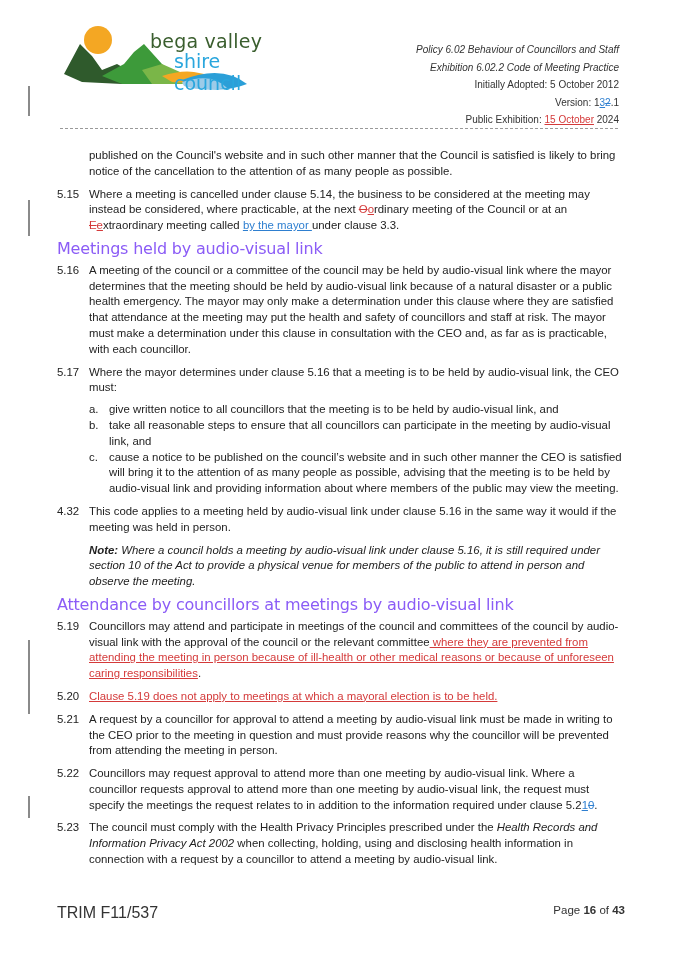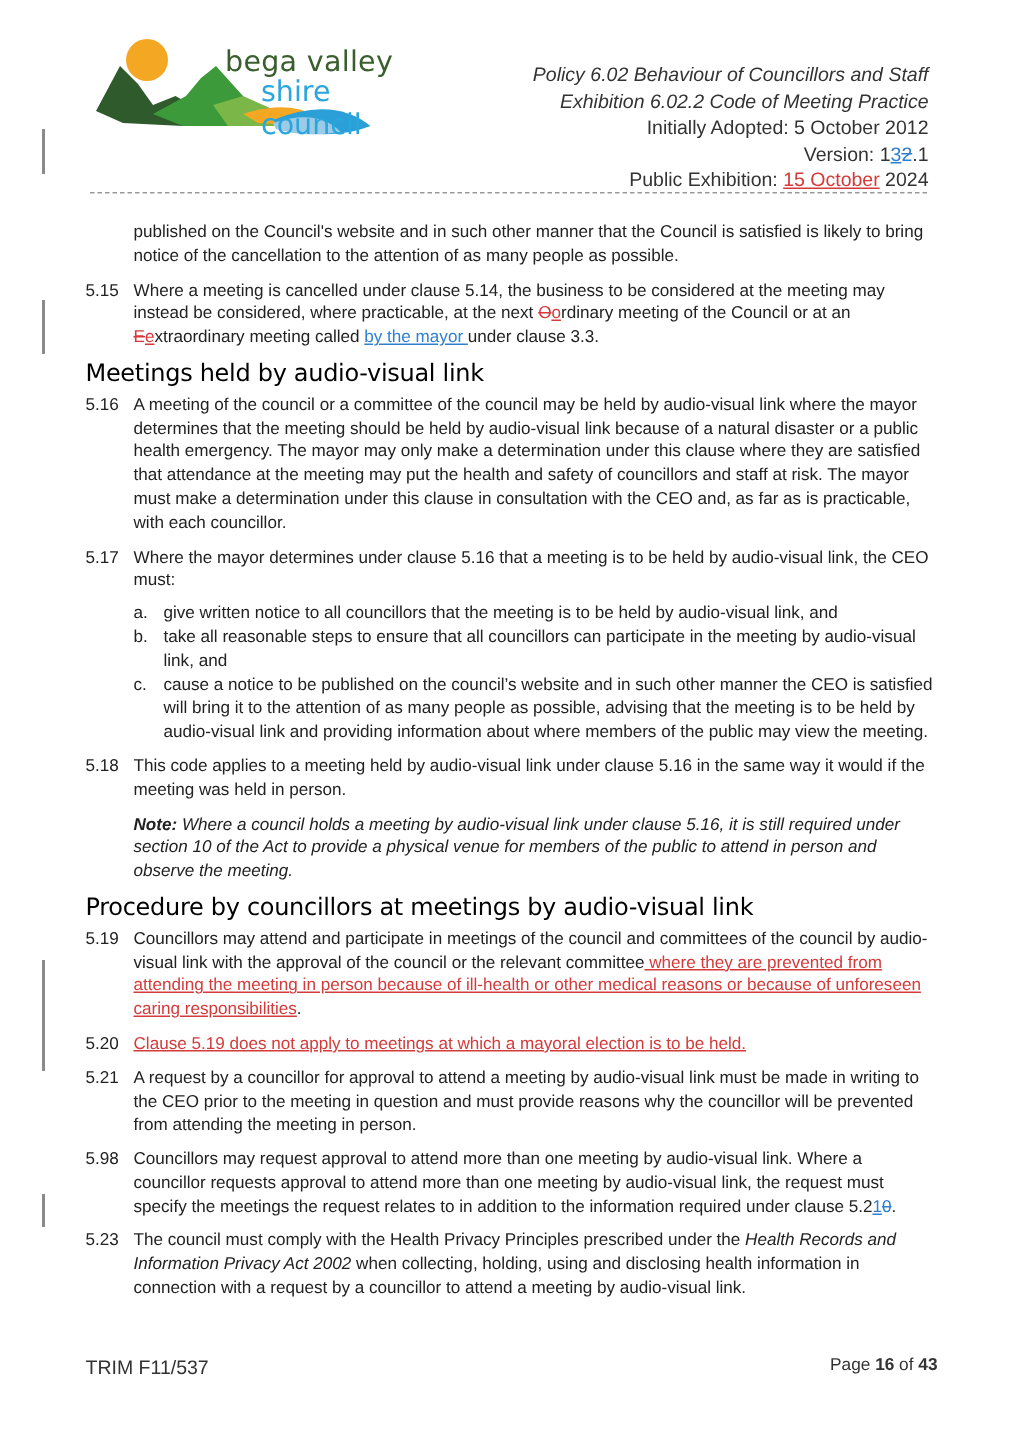--- a/index.html
+++ b/index.html
@@ -4,43 +4,43 @@
 <style>
   * { box-sizing: border-box; margin: 0; padding: 0; }
   html, body { width: 675px; height: 954px; background: #ffffff; overflow: hidden; }
   body { position: relative; font-family: "Liberation Sans", sans-serif; color: #222; }
   .page { position: absolute; left: 0; top: 0; width: 675px; height: 818px; border-radius: 19px; }
 
   .logo { position: absolute; left: 62px; top: 24px; width: 218px; height: 70px; }
   .logo-text1 { position: absolute; left: 150px; top: 38px; font-size: 19px; color: #3a5e2e; letter-spacing: 0.2px; font-family: "DejaVu Sans", sans-serif; }
   .logo-text2 { position: absolute; left: 178px; top: 56px; font-size: 19px; color: #2aa6dd; font-family: "DejaVu Sans", sans-serif; }
 
-  .header-right { position: absolute; right: 56px; top: 41px; text-align: right; font-family: "Liberation Sans", sans-serif; font-size: 13px; line-height: 17.5px; color: #333; }
+  .header-right { position: absolute; right: 56px; top: 41px; text-align: right; font-family: "Liberation Sans", sans-serif; font-size: 10px; line-height: 17.5px; color: #333; }
   .header-right .it { font-style: italic; }
   .ins-blue { color: #2e7fd0; text-decoration: underline; }
   .del-red { color: #d43a3a; text-decoration: line-through; }
   .ins-red { color: #d43a3a; text-decoration: underline; }
   .del-blue { color: #2e7fd0; text-decoration: line-through; }
 
   .header-rule { position: absolute; left: 60px; top: 128px; width: 558px; border-top: 1px dashed #999; }
 
   .change-bar { position: absolute; width: 2px; background: #8a8a8a; }
 
   .content { position: absolute; left: 57px; top: 148px; width: 565px; font-size: 11.4px; line-height: 15.8px; color: #222; }
   .para { position: relative; padding-left: 32px; margin-bottom: 7px; }
   .para .num { position: absolute; left: 0; top: 0; }
   .cont { padding-left: 32px; margin-bottom: 7px; }
-  h2 { font-family: "DejaVu Sans", sans-serif; font-weight: normal; font-size: 16px; color: #000000; margin: 4px 0 6px 0; letter-spacing: -0.2px; }
+  h2 { font-family: "DejaVu Sans", sans-serif; font-weight: normal; font-size: 16px; color: #8b5cf6; margin: 4px 0 6px 0; letter-spacing: -0.2px; }
   .sub { position: relative; padding-left: 20px; margin-left: 32px; }
   .sub .lt { position: absolute; left: 0; top: 0; }
   .subs { margin-top: 6px; margin-bottom: 7px; }
   .note { padding-left: 32px; font-style: italic; margin-bottom: 7px; }
   .note b { font-weight: bold; }
 
-  .footer-left { position: absolute; left: 57px; top: 904px; font-size: 13px; color: #333; }
+  .footer-left { position: absolute; left: 57px; top: 904px; font-size: 16px; color: #333; }
   .footer-right { position: absolute; right: 50px; top: 904px; font-size: 11.5px; color: #333; }
   .footer-right b { font-weight: bold; }
 </style>
 </head>
 <body>
 
 <div class="page">
 
   <div class="logo">
     <svg width="218" height="70" viewBox="0 0 218 70">
@@ -90,45 +90,45 @@
       <span class="num">5.17</span>
       <span>Where the mayor determines under clause 5.16 that a meeting is to be held by audio-visual link, the CEO must:</span>
     </div>
     <div class="subs">
       <div class="sub"><span class="lt">a.</span><span>give written notice to all councillors that the meeting is to be held by audio-visual link, and</span></div>
       <div class="sub"><span class="lt">b.</span><span>take all reasonable steps to ensure that all councillors can participate in the meeting by audio-visual link, and</span></div>
       <div class="sub"><span class="lt">c.</span><span>cause a notice to be published on the council’s website and in such other manner the CEO is satisfied will bring it to the attention of as many people as possible, advising that the meeting is to be held by audio-visual link and providing information about where members of the public may view the meeting.</span></div>
     </div>
 
     <div class="para">
-      <span class="num">5.18</span>
+      <span class="num">4.32</span>
       <span>This code applies to a meeting held by audio-visual link under clause 5.16 in the same way it would if the meeting was held in person.</span>
     </div>
 
     <div class="note"><b>Note:</b><span> Where a council holds a meeting by audio-visual link under clause 5.16, it is still required under section 10 of the Act to provide a physical venue for members of the public to attend in person and observe the meeting.</span></div>
 
-    <h2>Procedure by councillors at meetings by audio-visual link</h2>
+    <h2>Attendance by councillors at meetings by audio-visual link</h2>
 
     <div class="para">
       <span class="num">5.19</span>
       <span>Councillors may attend and participate in meetings of the council and committees of the council by audio-visual link with the approval of the council or the relevant committee</span><span class="ins-red"> where they are prevented from attending the meeting in person because of ill-health or other medical reasons or because of unforeseen caring responsibilities</span><span>.</span>
     </div>
 
     <div class="para">
       <span class="num">5.20</span>
       <span class="ins-red">Clause 5.19 does not apply to meetings at which a mayoral election is to be held.</span>
     </div>
 
     <div class="para">
       <span class="num">5.21</span>
       <span>A request by a councillor for approval to attend a meeting by audio-visual link must be made in writing to the CEO prior to the meeting in question and must provide reasons why the councillor will be prevented from attending the meeting in person.</span>
     </div>
 
     <div class="para">
-      <span class="num">5.98</span>
+      <span class="num">5.22</span>
       <span>Councillors may request approval to attend more than one meeting by audio-visual link. Where a councillor requests approval to attend more than one meeting by audio-visual link, the request must specify the meetings the request relates to in addition to the information required under clause 5.2</span><span class="ins-blue">1</span><span class="del-blue">0</span><span>.</span>
     </div>
 
     <div class="para">
       <span class="num">5.23</span>
       <span>The council must comply with the Health Privacy Principles prescribed under the </span><i>Health Records and Information Privacy Act 2002</i><span> when collecting, holding, using and disclosing health information in connection with a request by a councillor to attend a meeting by audio-visual link.</span>
     </div>
   </div>
 
   <div class="footer-left">TRIM F11/537</div>

